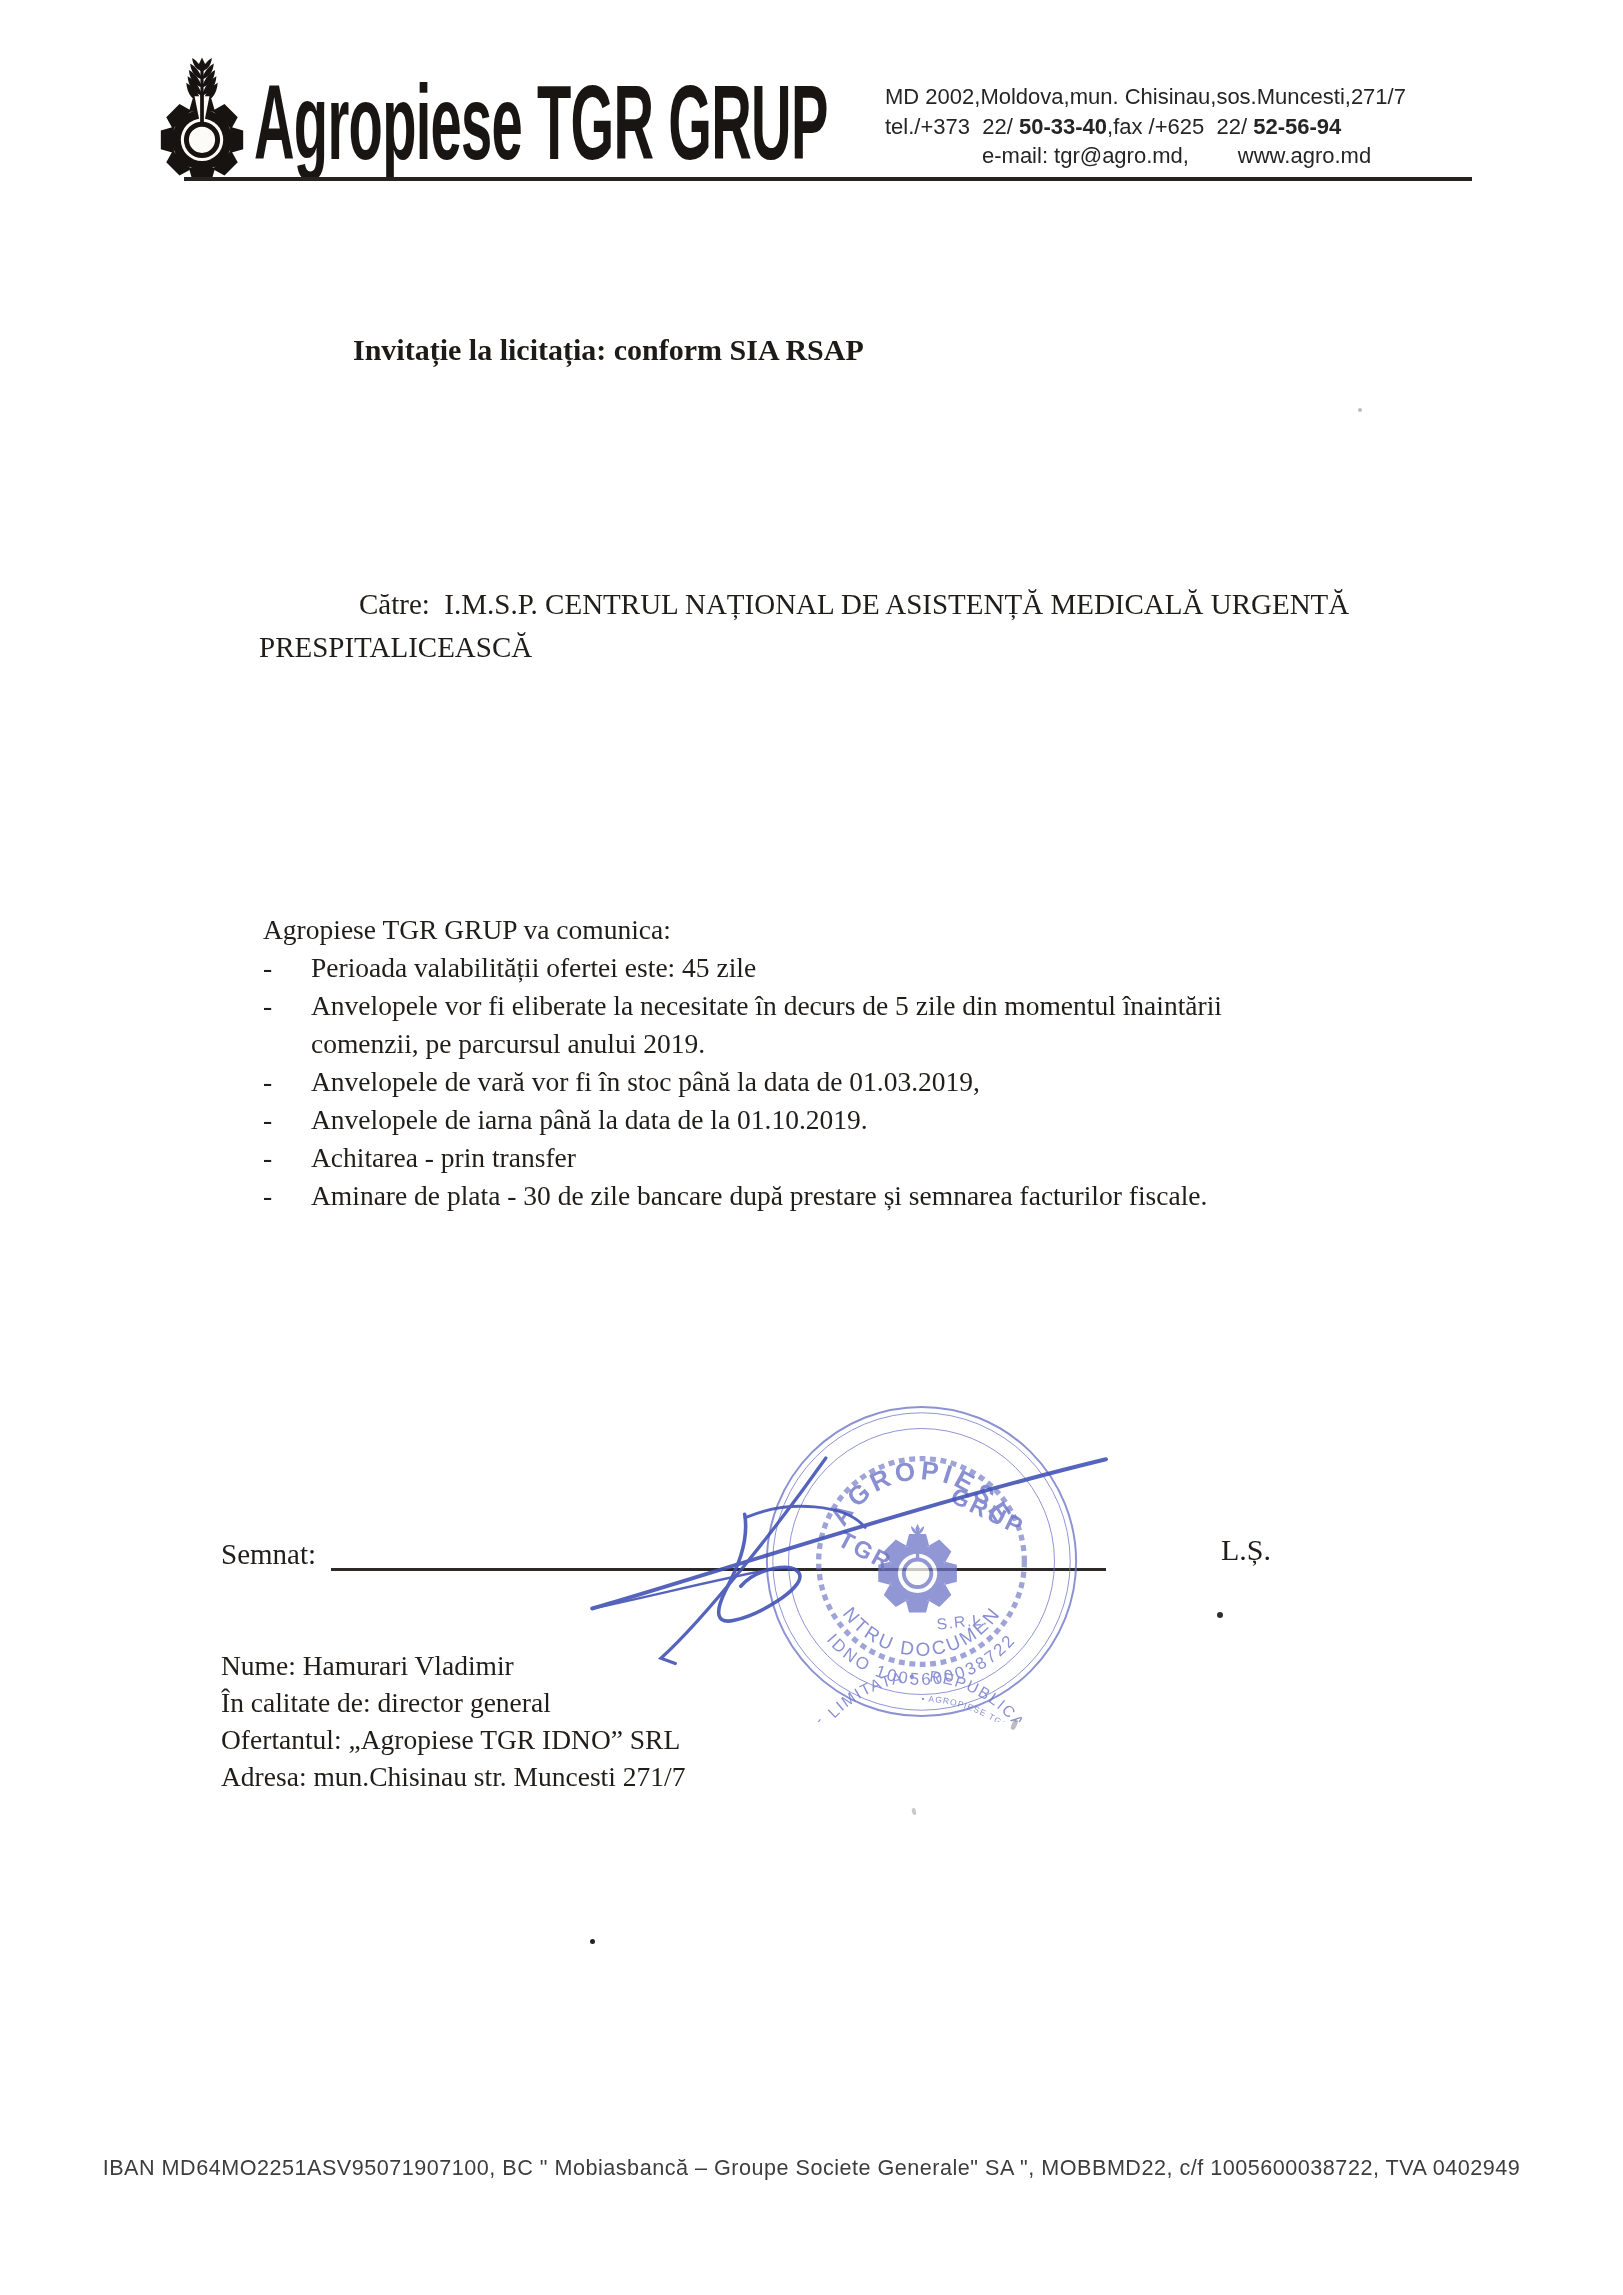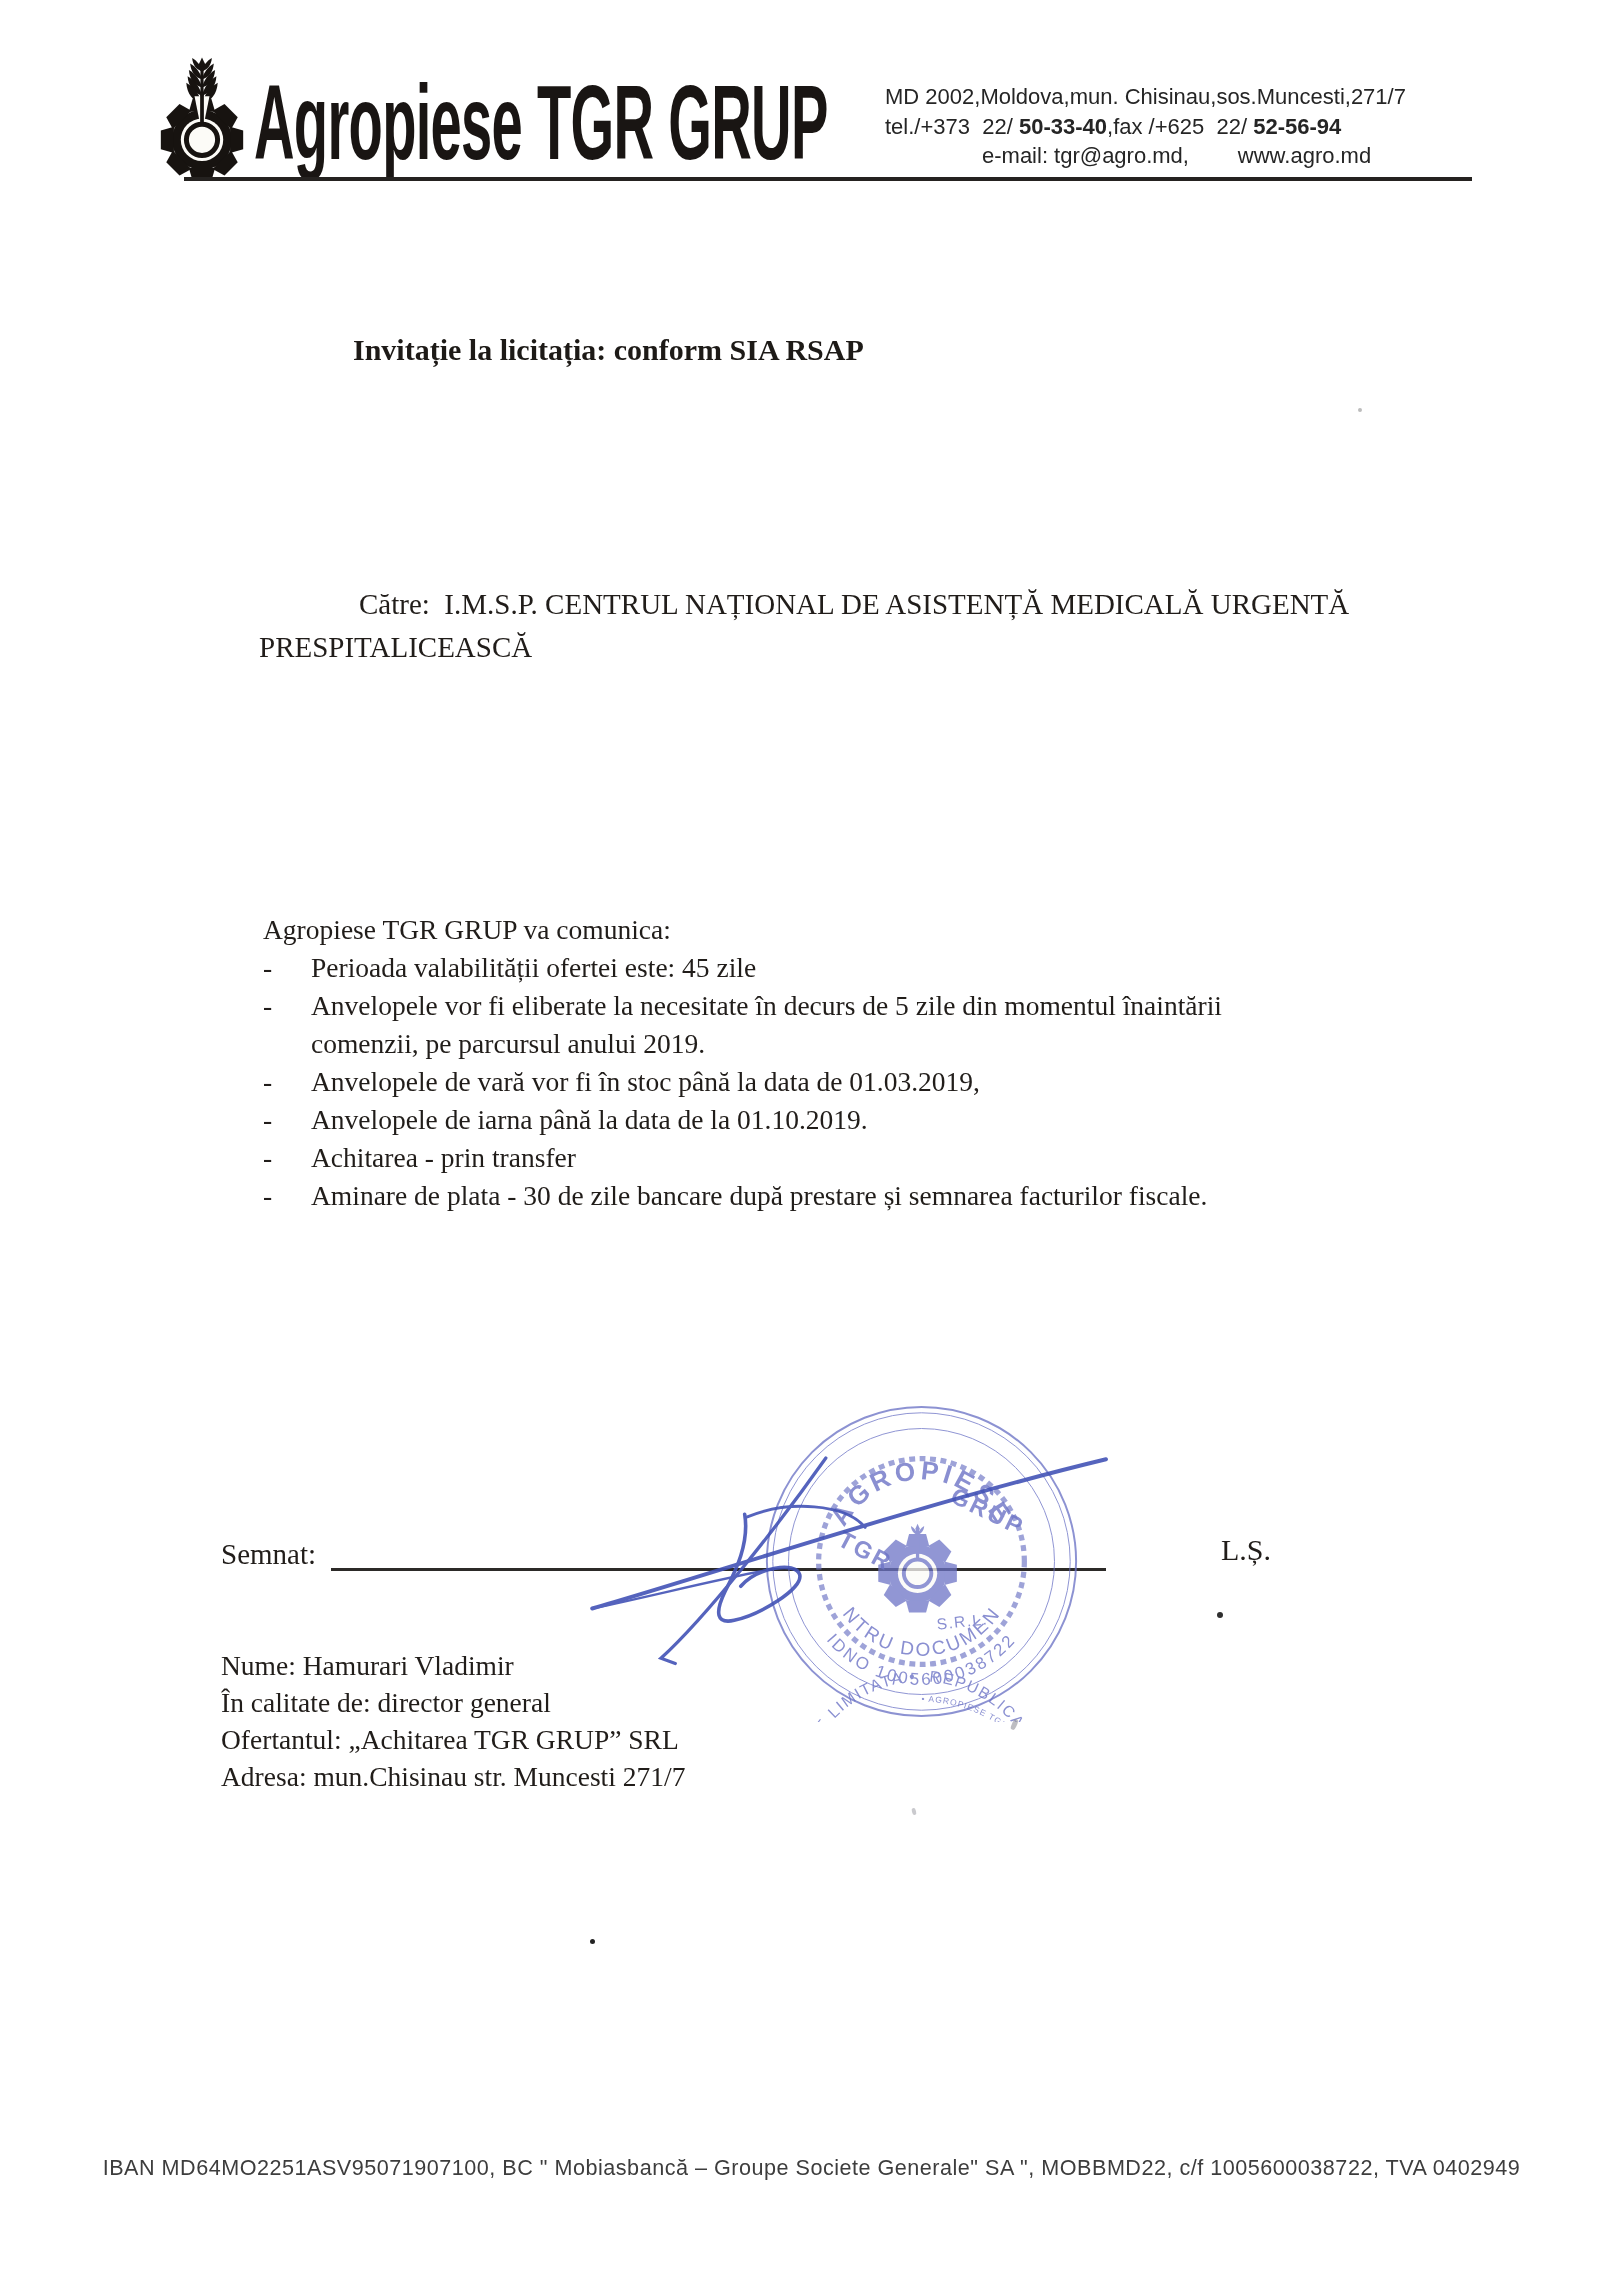--- a/index.html
+++ b/index.html
@@ -205,21 +205,21 @@
       <path d="M 205 378 C 300 358, 410 330, 480 318" stroke-width="3.5"></path>
       <path d="M 562 148 C 490 250, 380 390, 310 454 L 332 462" stroke-width="5"></path>
       <path d="M 438 234 C 446 282, 420 328, 408 352 C 392 385, 395 402, 422 396 C 460 388, 528 348, 522 326 C 516 306, 458 315, 432 344" stroke-width="5.5"></path>
       <path d="M 442 238 C 505 212, 592 218, 622 254" stroke-width="4.5"></path>
     </g>
   </svg>
 
   <div class="details">
     <div>Nume: Hamurari Vladimir</div>
     <div>În calitate de: director general</div>
-    <div>Ofertantul: „Achitarea TGR GRUP” SRL</div>
+    <div>Ofertantul: „Agropiese TGR IDNO” SRL</div>
     <div>Adresa: mun.Chisinau str. Muncesti 271/7</div>
   </div>
 
   <div class="footer">IBAN MD64MO2251ASV95071907100, BC " Mobiasbancă – Groupe Societe Generale" SA ", MOBBMD22, c/f 1005600038722, TVA 0402949</div>
 
   <div class="artifact" style="left:1217px;top:1612px;width:5.9px;height:5.9px;background:#2f2f2f;"></div>
   <div class="artifact" style="left:590px;top:1939px;width:5.2px;height:5.2px;background:#232323;"></div>
   <div class="artifact" style="left:1012px;top:1719px;width:4.6px;height:10.5px;background:#9a9aa2;opacity:0.65;border-radius:40%;transform:rotate(24deg);"></div>
   <div class="artifact" style="left:912px;top:1808px;width:3.9px;height:7.2px;background:#a6a6ae;opacity:0.6;border-radius:40%;transform:rotate(-14deg);"></div>
   <div class="artifact" style="left:1358px;top:408px;width:3.9px;height:3.9px;background:#bdbdbd;"></div>

